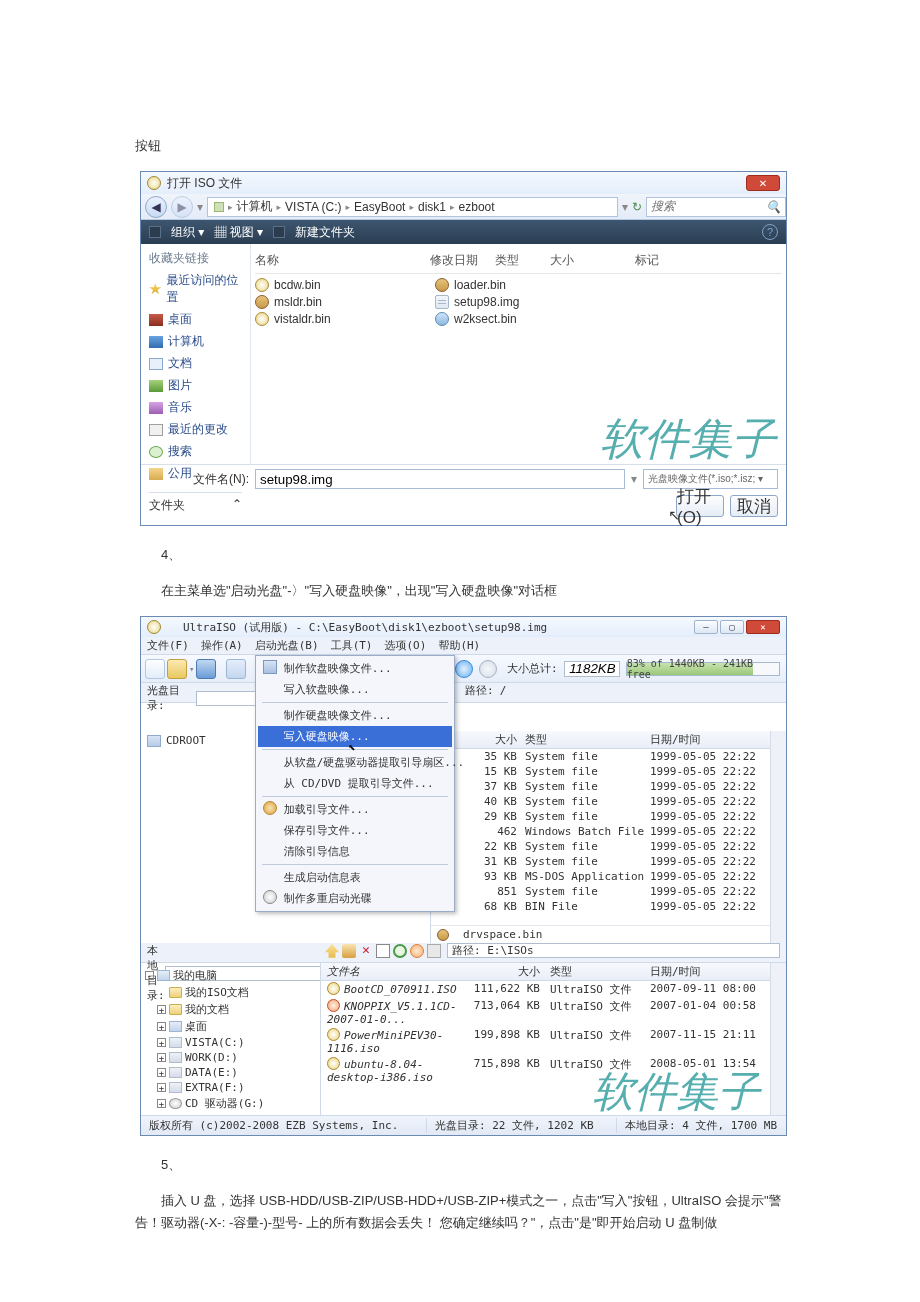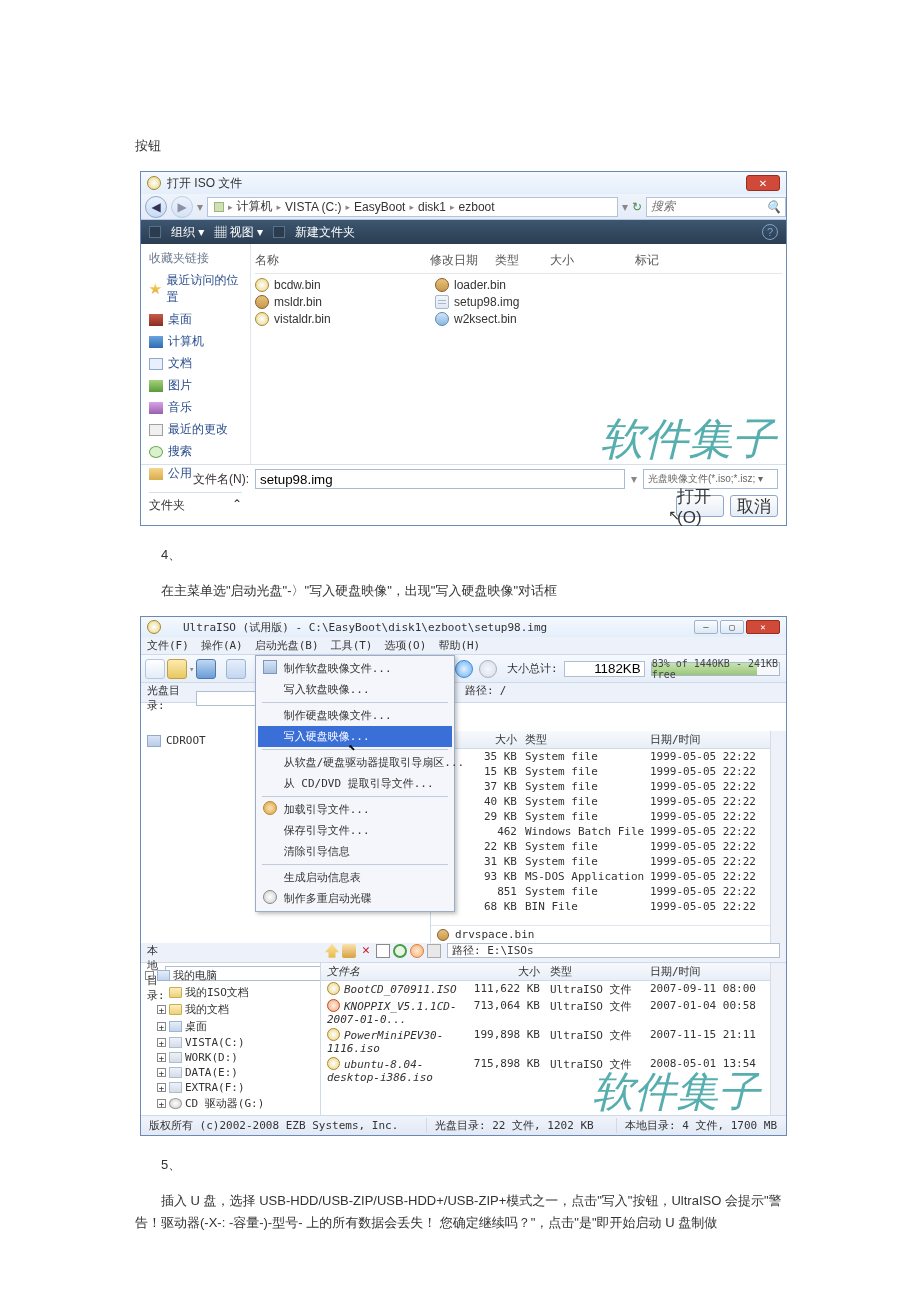--- a/index.html
+++ b/index.html
@@ -79,21 +79,21 @@
   .tbico{ width:20px; height:20px; border-radius:3px;}
   .tbico.new{ background:linear-gradient(#fff,#e2ecf8); border:1px solid #b4c8e2;}
   .tbico.open{ background:linear-gradient(#fdeab0,#e8c860); border:1px solid #c0a040;}
   .tbico.save{ background:linear-gradient(#c0d8f0,#6a9cd8); border:1px solid #4a7ab0;}
   .tbico.disk{ background:linear-gradient(#e5eefb,#c4d6ee); border:1px solid #9ab5d6;}
   .tb-right{ flex:1; display:flex; align-items:center; gap:6px; padding-right:6px;}
   .tbico.cd{ width:18px;height:18px;border-radius:50%;border:1px solid #888;background:radial-gradient(#fff,#bbb);}
   .tbico.cd2{ border-color:#3a8ae0; background:radial-gradient(#e0f0ff,#6ab0f0);}
   .tbico.cd3{ border-color:#a8b0bc; background:radial-gradient(#f5f7fb,#d6dde8);}
   .tot-lbl{ margin-left:4px;}
-  .tot-input{ width:81px; height:16px; border:1px solid #b0becf; background:#fff; padding:0 3px; text-align:right;}
+  .tot-input{ width:56px; height:16px; border:1px solid #b0becf; background:#fff; padding:0 3px; text-align:right;font-style:italic;}
   .usage{ flex:1; height:14px; border:1px solid #a8b8cc; background:#f6f8fc; position:relative; font-size:10px; display:flex; align-items:center; justify-content:center; color:#444;}
   .usage-bar{ position:absolute; left:0; top:0; bottom:0; width:83%; background:linear-gradient(#c7e3b0,#9cc77a);}
   .usage span{ position:relative;}
   .row-head{ height:20px; background:#edf2fa; display:flex; align-items:flex-start; border-bottom:1px solid #cfd9e8;}
   .row-head .lab{ width:55px; padding-left:6px;}
   .row-head input{ height:15px; border:1px solid #b0becf; background:#fff;}
   .tree1{ width:290px; border-right:1px solid #cfd9e8;}
   .panes{ display:flex; height:212px;margin-top:28px;}
   .tree-item{ padding:3px 6px; display:flex; gap:5px; align-items:center;}
   .tree-ico{ width:14px;height:12px; background:linear-gradient(#d9e5f5,#b8cce8); border:1px solid #90aacc;}
@@ -432,21 +432,21 @@
               <span class="cT">System file</span>
               <span class="cD">1999-05-05 22:22</span>
             </div>
             <div class="list-row">
               <span class="cN"></span>
               <span class="cS">68 KB</span>
               <span class="cT">BIN File</span>
               <span class="cD">1999-05-05 22:22</span>
             </div>
           </div>
-        <div style="display:flex; border-top:1px solid #e3e8f0; align-items:center; padding:2px 6px; gap:6px;">
+        <div style="display:flex; border-top:1px solid #e3e8f0; align-items:center; padding:2px 6px; gap:14px;">
           <span class="file-ico bin-b" style="width:12px;height:12px;"></span>
           <span>drvspace.bin</span>
         </div>
       </div>
       <div class="sbar-v"></div>
     </div>
 
     <div class="row-head local">
       <div style="width:180px; display:flex; align-items:center;">
         <span class="lab">本地目录:</span>

